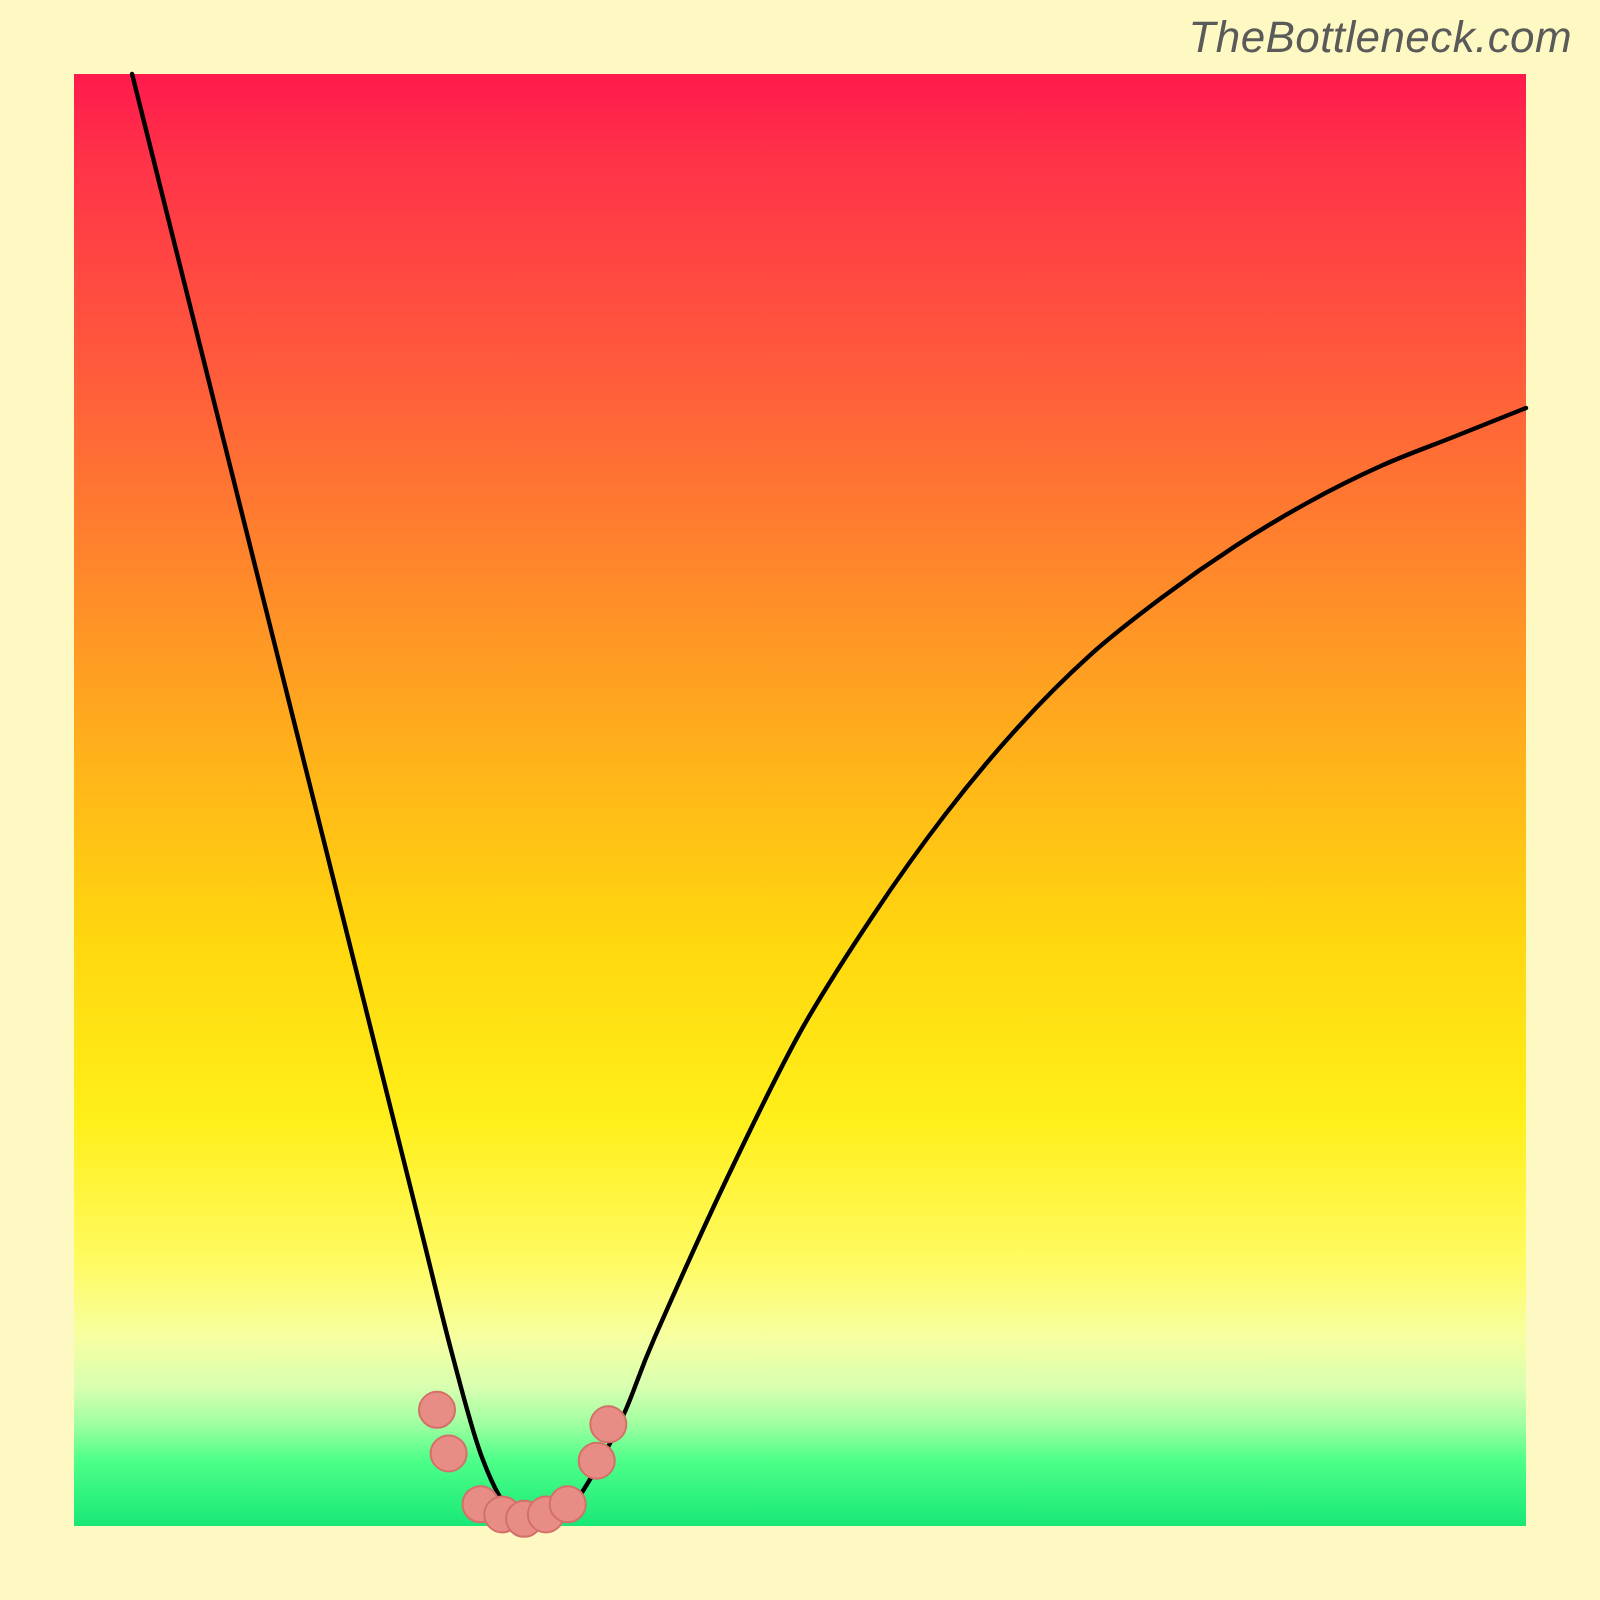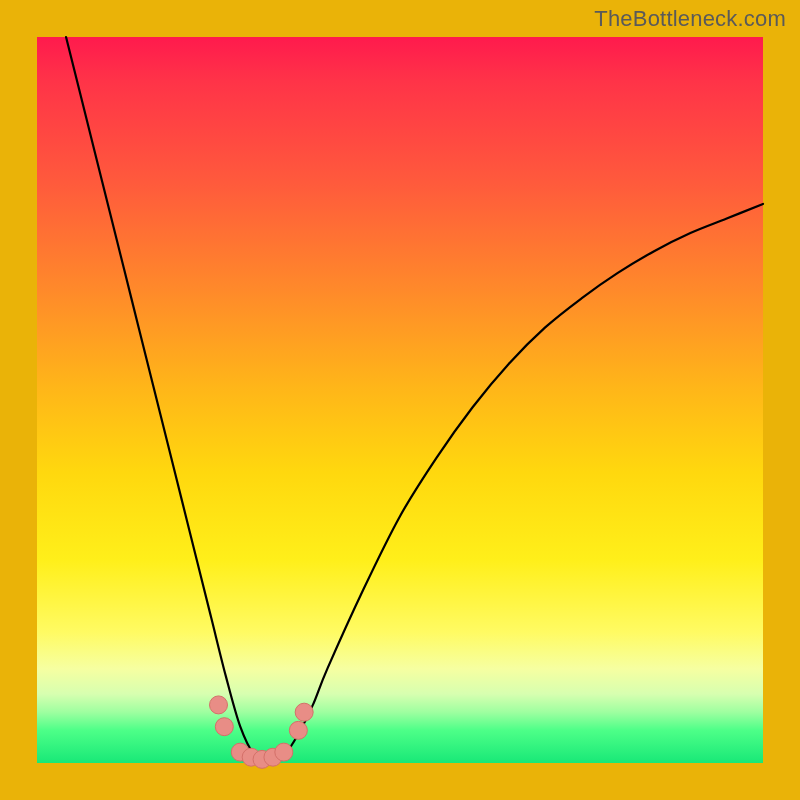--- a/index.html
+++ b/index.html
@@ -10,21 +10,22 @@
     background: #000;
     font-family: Arial, Helvetica, sans-serif;
     overflow: hidden;
   }
   .frame {
     position: absolute;
     left: 0;
     top: 0;
     width: 800px;
     height: 800px;
-    background: #eab308;
+    background: #fef9c3;
+    font-style: italic;
   }
   .plot {
     position: absolute;
     left: 37px;
     top: 37px;
     width: 726px;
     height: 726px;
     
     background: linear-gradient(
       to bottom,

